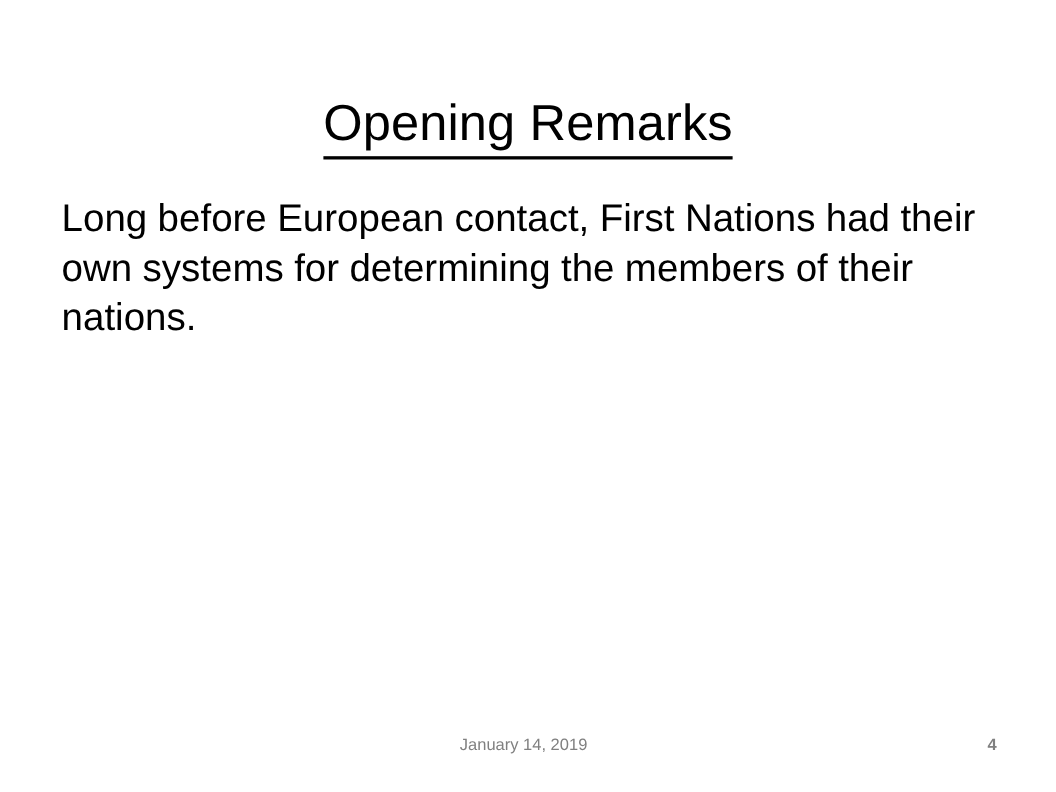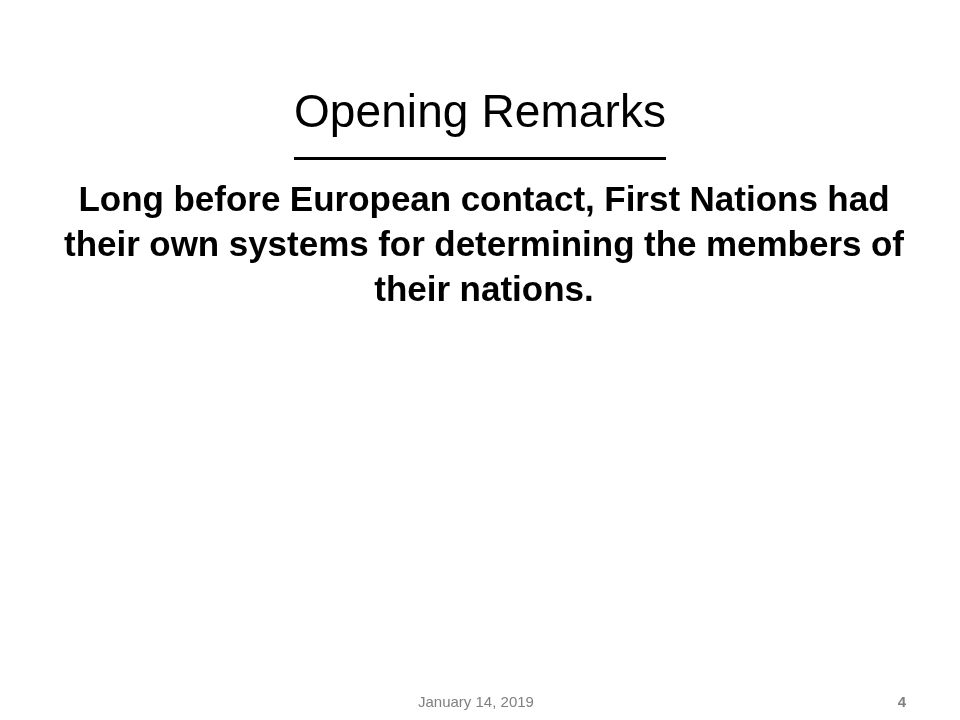--- a/index.html
+++ b/index.html
@@ -34,49 +34,49 @@
     text-align: center;
   }
   .slide-title {
     display: inline-block;
     font-size: 46px;
     line-height: 56px;
     font-weight: 400;
     color: #000000;
     letter-spacing: 0.1px;
     border-bottom: 3px solid #000000;
-    padding-bottom: 18px;
+    padding-bottom: 3px;
     white-space: nowrap;
   }
 
   
   .body-area {
     position: absolute;
     left: 56px;
     top: 176px;
     width: 856px;
   }
   .body-para {
     font-size: 35px;
     line-height: 45px;
-    font-weight: 700;
+    font-weight: 400;
     color: #000000;
     margin: 0;
-    text-align: center;
+    text-align: left;
     word-spacing: -0.3px;
   }
   .para-gap {
     height: 45px;
   }
 
   
   .footer {
     position: absolute;
     left: 0;
-    bottom: 7px;
+    bottom: 31px;
     width: 960px;
     height: 22px;
   }
   .footer-date {
     position: absolute;
     left: 418px;
     top: 0;
     font-size: 15px;
     line-height: 22px;
     font-weight: 400;

